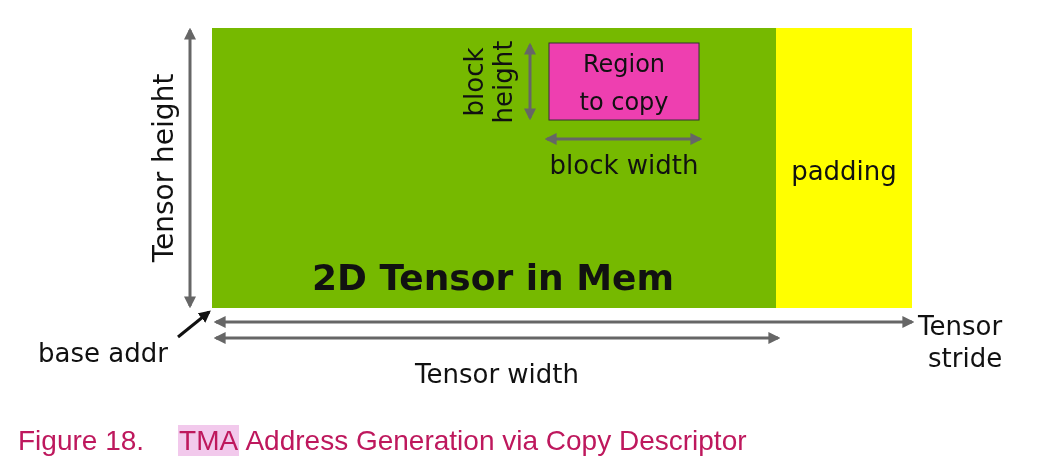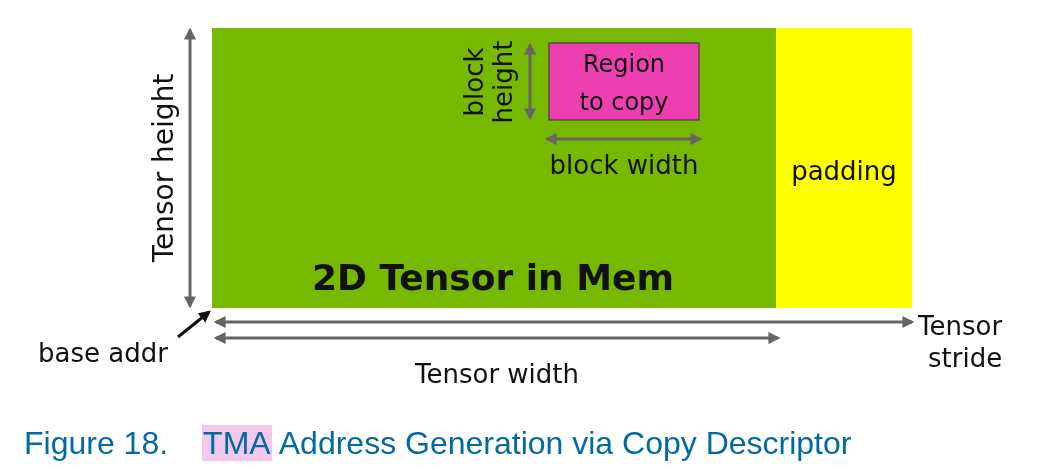--- a/index.html
+++ b/index.html
@@ -1,19 +1,19 @@
 <!DOCTYPE html>
 <html><head>
 <meta charset="utf-8">
 <style>
   html, body { margin:0; padding:0; background:#ffffff; }
   body { width:1044px; height:468px; position:relative; overflow:hidden; font-family:"DejaVu Sans", sans-serif; }
   #diagram { position:absolute; left:0; top:0; width:1044px; height:400px; }
   .lbl { font-family:"DejaVu Sans", sans-serif; fill:#111; }
-  #caption { position:absolute; left:24px; top:425px; font-family:"Liberation Sans", sans-serif; font-size:32px; color:#0369a1; white-space:nowrap; }
+  #caption { position:absolute; left:18px; top:425px; font-family:"Liberation Sans", sans-serif; font-size:28px; color:#be185d; white-space:nowrap; }
   #caption .hl { background:#f2c9ec; padding:0 1px; }
   #caption .num { margin-right:34px; }
 </style>
 </head>
 <body>
 
 <svg id="diagram" width="1044" height="400" viewBox="0 0 1044 400">
   <defs>
     <marker id="ah" viewBox="0 0 10 10" refX="8" refY="5" markerWidth="4" markerHeight="4" orient="auto-start-reverse">
       <path d="M0,0 L10,5 L0,10 z" fill="#666"></path>

